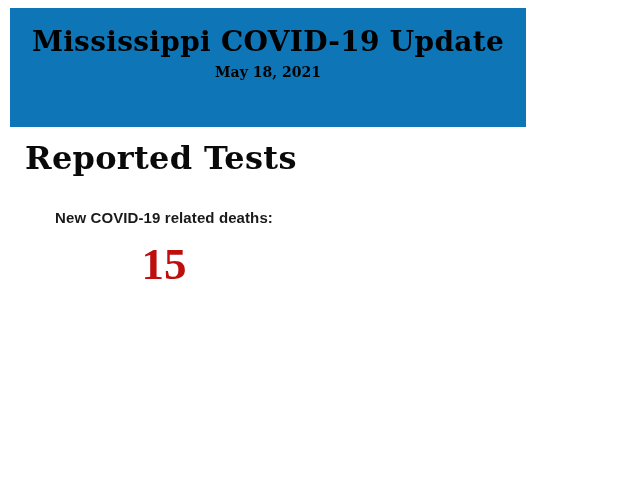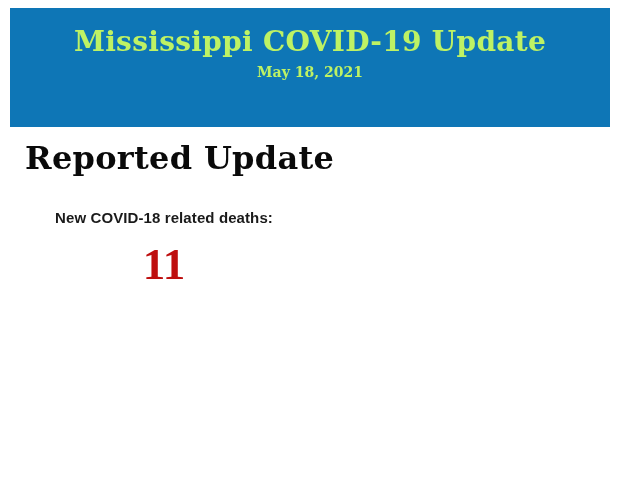--- a/index.html
+++ b/index.html
@@ -13,24 +13,24 @@
     width: 620px;
     height: 483px;
     background: #ffffff;
     overflow: hidden;
   }
   
   .banner {
     position: absolute;
     left: 10px;
     top: 8px;
-    width: 600px;
+    width: 516px;
     height: 119px;
     background: #0E76B6;
-    color: #bef264;
+    color: #000000;
     text-align: center;
     font-family: "DejaVu Serif", "Liberation Serif", serif;
   }
   .banner-title {
     padding-top: 17px;
     font-size: 28px;
     font-weight: bold;
     letter-spacing: 0.3px;
   }
   .banner-date {
@@ -98,26 +98,26 @@
 <body>
 
 <div class="page">
 
   <div class="banner">
     <div class="banner-title">Mississippi COVID-19 Update</div>
     <div class="banner-date">May 18, 2021</div>
   </div>
 
   <div class="content">
-    <div class="section-heading">Reported Update</div>
+    <div class="section-heading">Reported Tests</div>
 
     <div class="stats">
 
 
       <div class="stat-col">
-        <div class="stat-label">New COVID-18 related deaths:</div>
-        <div class="stat-value deaths">11</div>
+        <div class="stat-label">New COVID-19 related deaths:</div>
+        <div class="stat-value deaths">15</div>
       </div>
 
     </div>
   </div>
 
 </div>
 
 </body></html>

